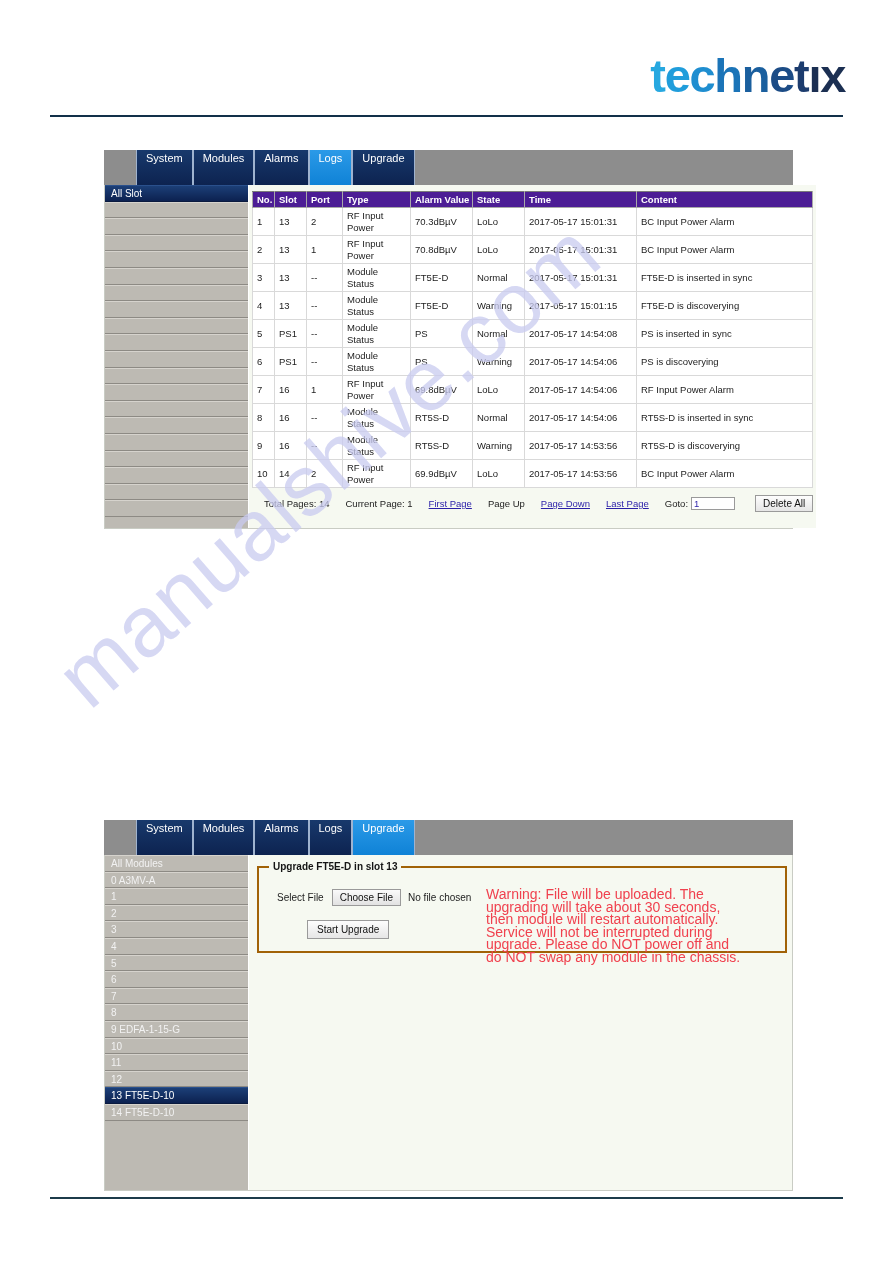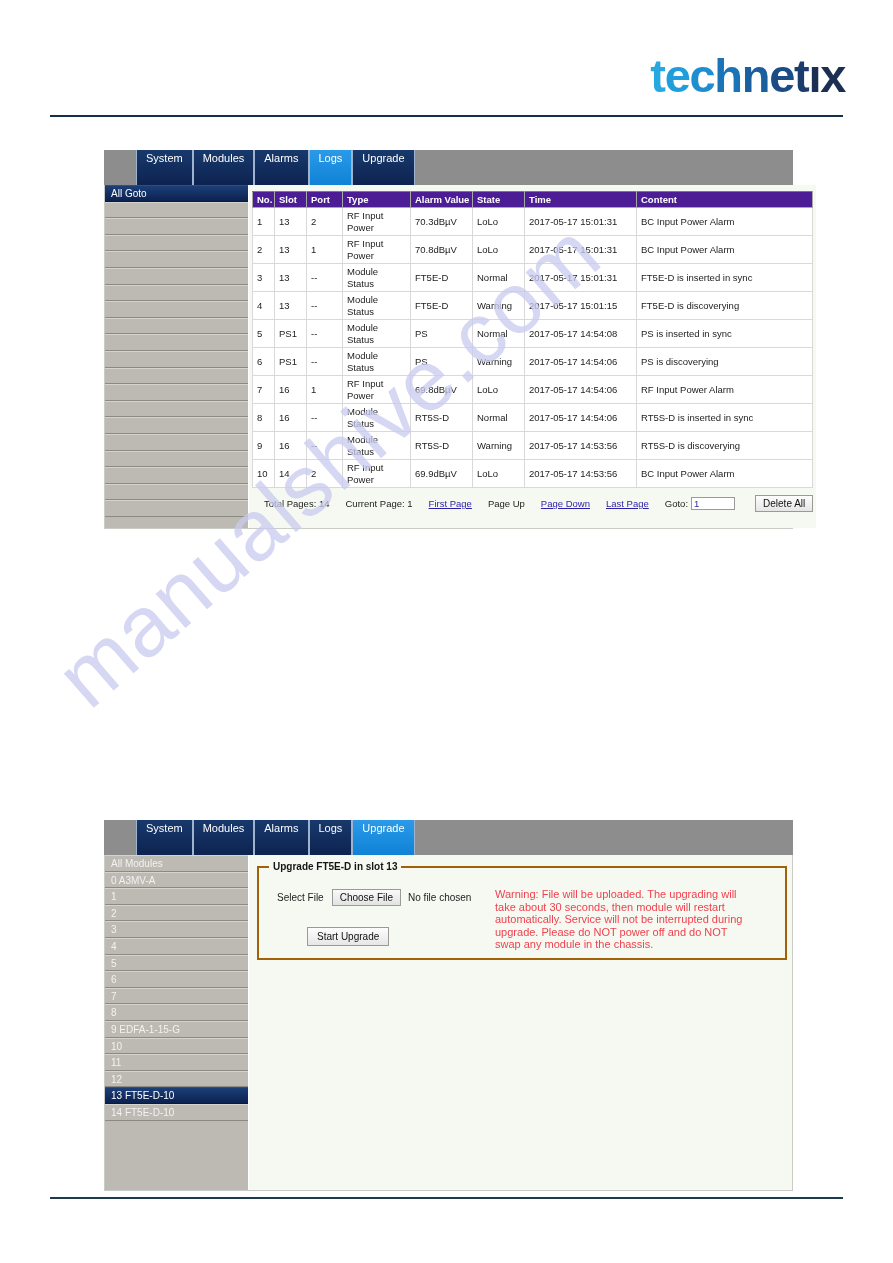--- a/index.html
+++ b/index.html
@@ -257,27 +257,27 @@
     font-family: "Liberation Sans", sans-serif;
     font-size: 10px;
     background: linear-gradient(180deg,#fafafa 0%,#e2e2e2 100%);
     border: 1px solid #9a9a9a;
     padding: 1px 7px;
     line-height: 13px;
     color: #111111;
     cursor: pointer;
   }
   .file-name { margin-left: 7px; color: #1c1c1c; }
-  .start-wrap { margin: 21px 0 0 38px; }
+  .start-wrap { margin: 14px 0 0 38px; }
   .warn {
     position: absolute;
-    left: 236px;
+    left: 227px;
     top: 16px;
     width: 258px;
-    font-size: 11px;
+    font-size: 14px;
     line-height: 12.6px;
     color: #f0414e;
   }
 </style>
 </head>
 <body>
 
 <div class="rule-top"></div>
 <div class="rule-bottom"></div>
 
@@ -286,21 +286,21 @@
 <div class="app" id="app-logs" style="left:104px; top:150px; width:689px;">
   <div class="tabbar" id="logs-tabbar">
       <div class="tab">System</div>
       <div class="tab">Modules</div>
       <div class="tab">Alarms</div>
       <div class="tab active">Logs</div>
       <div class="tab">Upgrade</div>
     </div>
   <div class="body-area" style="height:344px;">
     <div class="sidebar" id="logs-sidebar">
-        <div class="side-item selected">All Goto</div>
+        <div class="side-item selected">All Slot</div>
         <div class="side-item"></div>
         <div class="side-item"></div>
         <div class="side-item"></div>
         <div class="side-item"></div>
         <div class="side-item"></div>
         <div class="side-item"></div>
         <div class="side-item"></div>
         <div class="side-item"></div>
         <div class="side-item"></div>
         <div class="side-item"></div>

